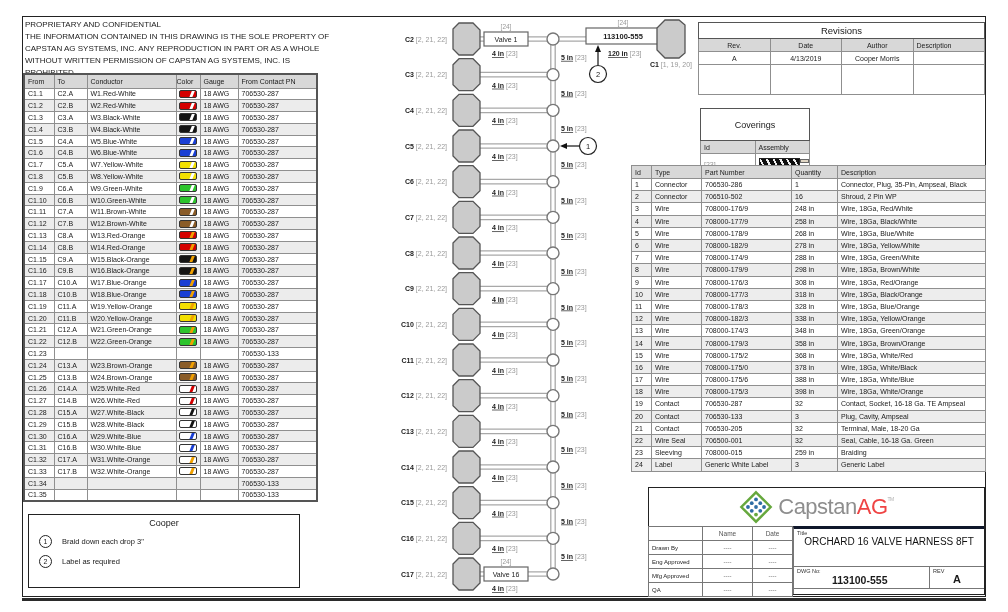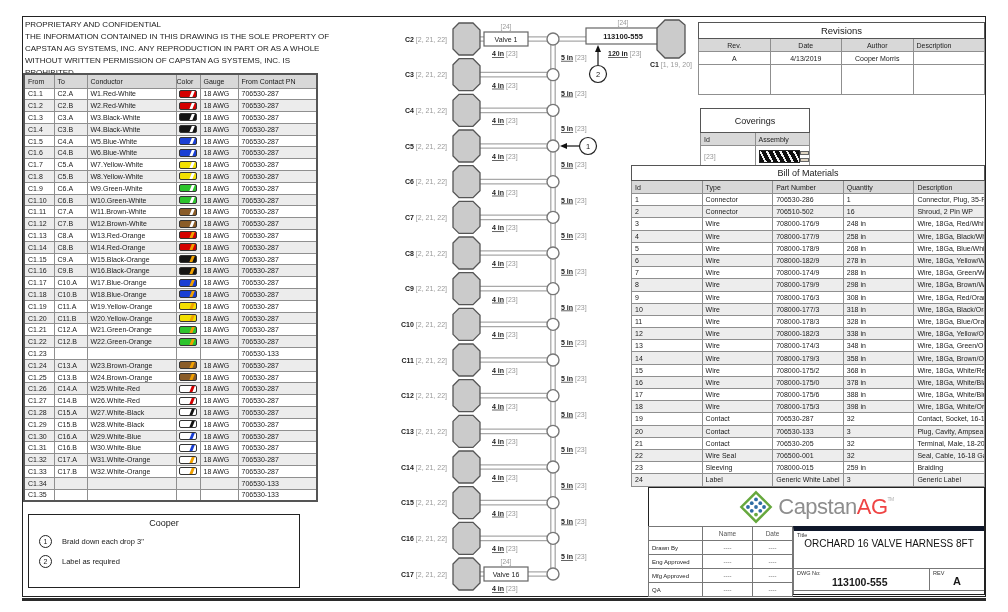--- a/index.html
+++ b/index.html
@@ -48,21 +48,21 @@
   #revisions .headrow th{height:13px}
   #revisions tbody td{height:13px}
   #revisions .filler td{height:30px}
   #revisions th:nth-child(1),#revisions td:nth-child(1){width:30px;text-align:center;padding:0}
   #revisions th:nth-child(2),#revisions td:nth-child(2){width:62px;text-align:center;padding:0}
   #revisions th:nth-child(3),#revisions td:nth-child(3){width:80px;text-align:center;padding:0}
   #revisions th:nth-child(4),#revisions td:nth-child(4){width:115px}
   #revisions .headrow th:nth-child(4){text-align:left;padding-left:3px}
 
   #coverings{left:700px;top:108px;width:110px;font-size:7px;border:1.5px solid #555}
-  #coverings .titlerow th{height:24px;font-size:9px}
+  #coverings .titlerow th{height:32px;font-size:9px}
   #coverings .headrow th{height:13px}
   #coverings tbody td{height:22px}
   #coverings th:nth-child(1),#coverings td:nth-child(1){width:33px}
   #coverings th:nth-child(2),#coverings td:nth-child(2){width:77px}
   .cov-id{color:#999}
   .braid-wrap{display:flex;align-items:center}
   .braid{width:52px;height:13px;border:1px solid #222;background:repeating-linear-gradient(62deg,#0d0d0d 0 4px,#efefef 4px 6px)}
   .braid-end{width:12px;height:11px;display:flex;flex-direction:column;justify-content:space-between}
   .braid-end i{display:block;height:4px;background:#e0d6c4;border:1px solid #666}
 
@@ -77,21 +77,21 @@
   .tb-logo{position:absolute;left:0;top:0;width:100%;height:38px;display:flex;align-items:center;justify-content:center}
   .brand{font-size:22px;letter-spacing:-0.5px;margin-left:5px}
   .b1{color:#8e8e8e}.b2{color:#ef4444}
   .tm{font-size:5px;color:#b0b0b0;vertical-align:top;position:relative;top:2px}
   #approvals{left:-1px;top:38px;width:145px;border:none;font-size:6px}
   #approvals th,#approvals td{border:1px solid #777;height:14px}
   #approvals th{background:#fff;text-align:center;font-size:6.5px}
   #approvals td:nth-child(1){width:54px}
   #approvals td:nth-child(2),#approvals th:nth-child(2){width:50px;text-align:center;color:#555;padding:0}
   #approvals td:nth-child(3),#approvals th:nth-child(3){width:40px;text-align:center;color:#555;padding:0}
-  .tb-right{position:absolute;left:144px;top:38px;right:0;bottom:0;border-left:1px solid #777;border-top:5px solid #0f172a}
+  .tb-right{position:absolute;left:144px;top:38px;right:0;bottom:0;border-left:1px solid #777;border-top:3px solid #0f172a}
   .mini{position:absolute;left:3px;top:1px;font-size:5.5px;color:#333}
   .tb-title-cell{position:relative;height:37px}
   .tb-title-text{text-align:center;font-size:10px;line-height:13px;padding-top:6px;color:#111}
   .tb-dwg-row{display:flex;height:22px;border-top:1px solid #777}
   .tb-dwg{position:relative;width:136px;border-right:1px solid #777}
   .dwgno{display:block;margin:7px 0 0 38px;font-weight:bold;font-size:10.5px}
   .tb-rev{position:relative;flex:1}
   .revval{display:block;text-align:center;margin-top:6px;font-weight:bold;font-size:11px}
   .tb-filler{height:10px;border-top:1px solid #777}
 </style>
@@ -730,23 +730,20 @@
               <i></i>
             </div>
           </div>
         </td>
       </tr>
     </tbody>
   </table>
 
 <table id="bom">
     <thead>
-      <tr class="titlerow">
-        <th colspan="5">Bill of Materials</th>
-      </tr>
       <tr class="headrow">
         <th>Id</th>
         <th>Type</th>
         <th>Part Number</th>
         <th>Quantity</th>
         <th>Description</th>
       </tr>
     </thead>
     <tbody>
       <tr>

